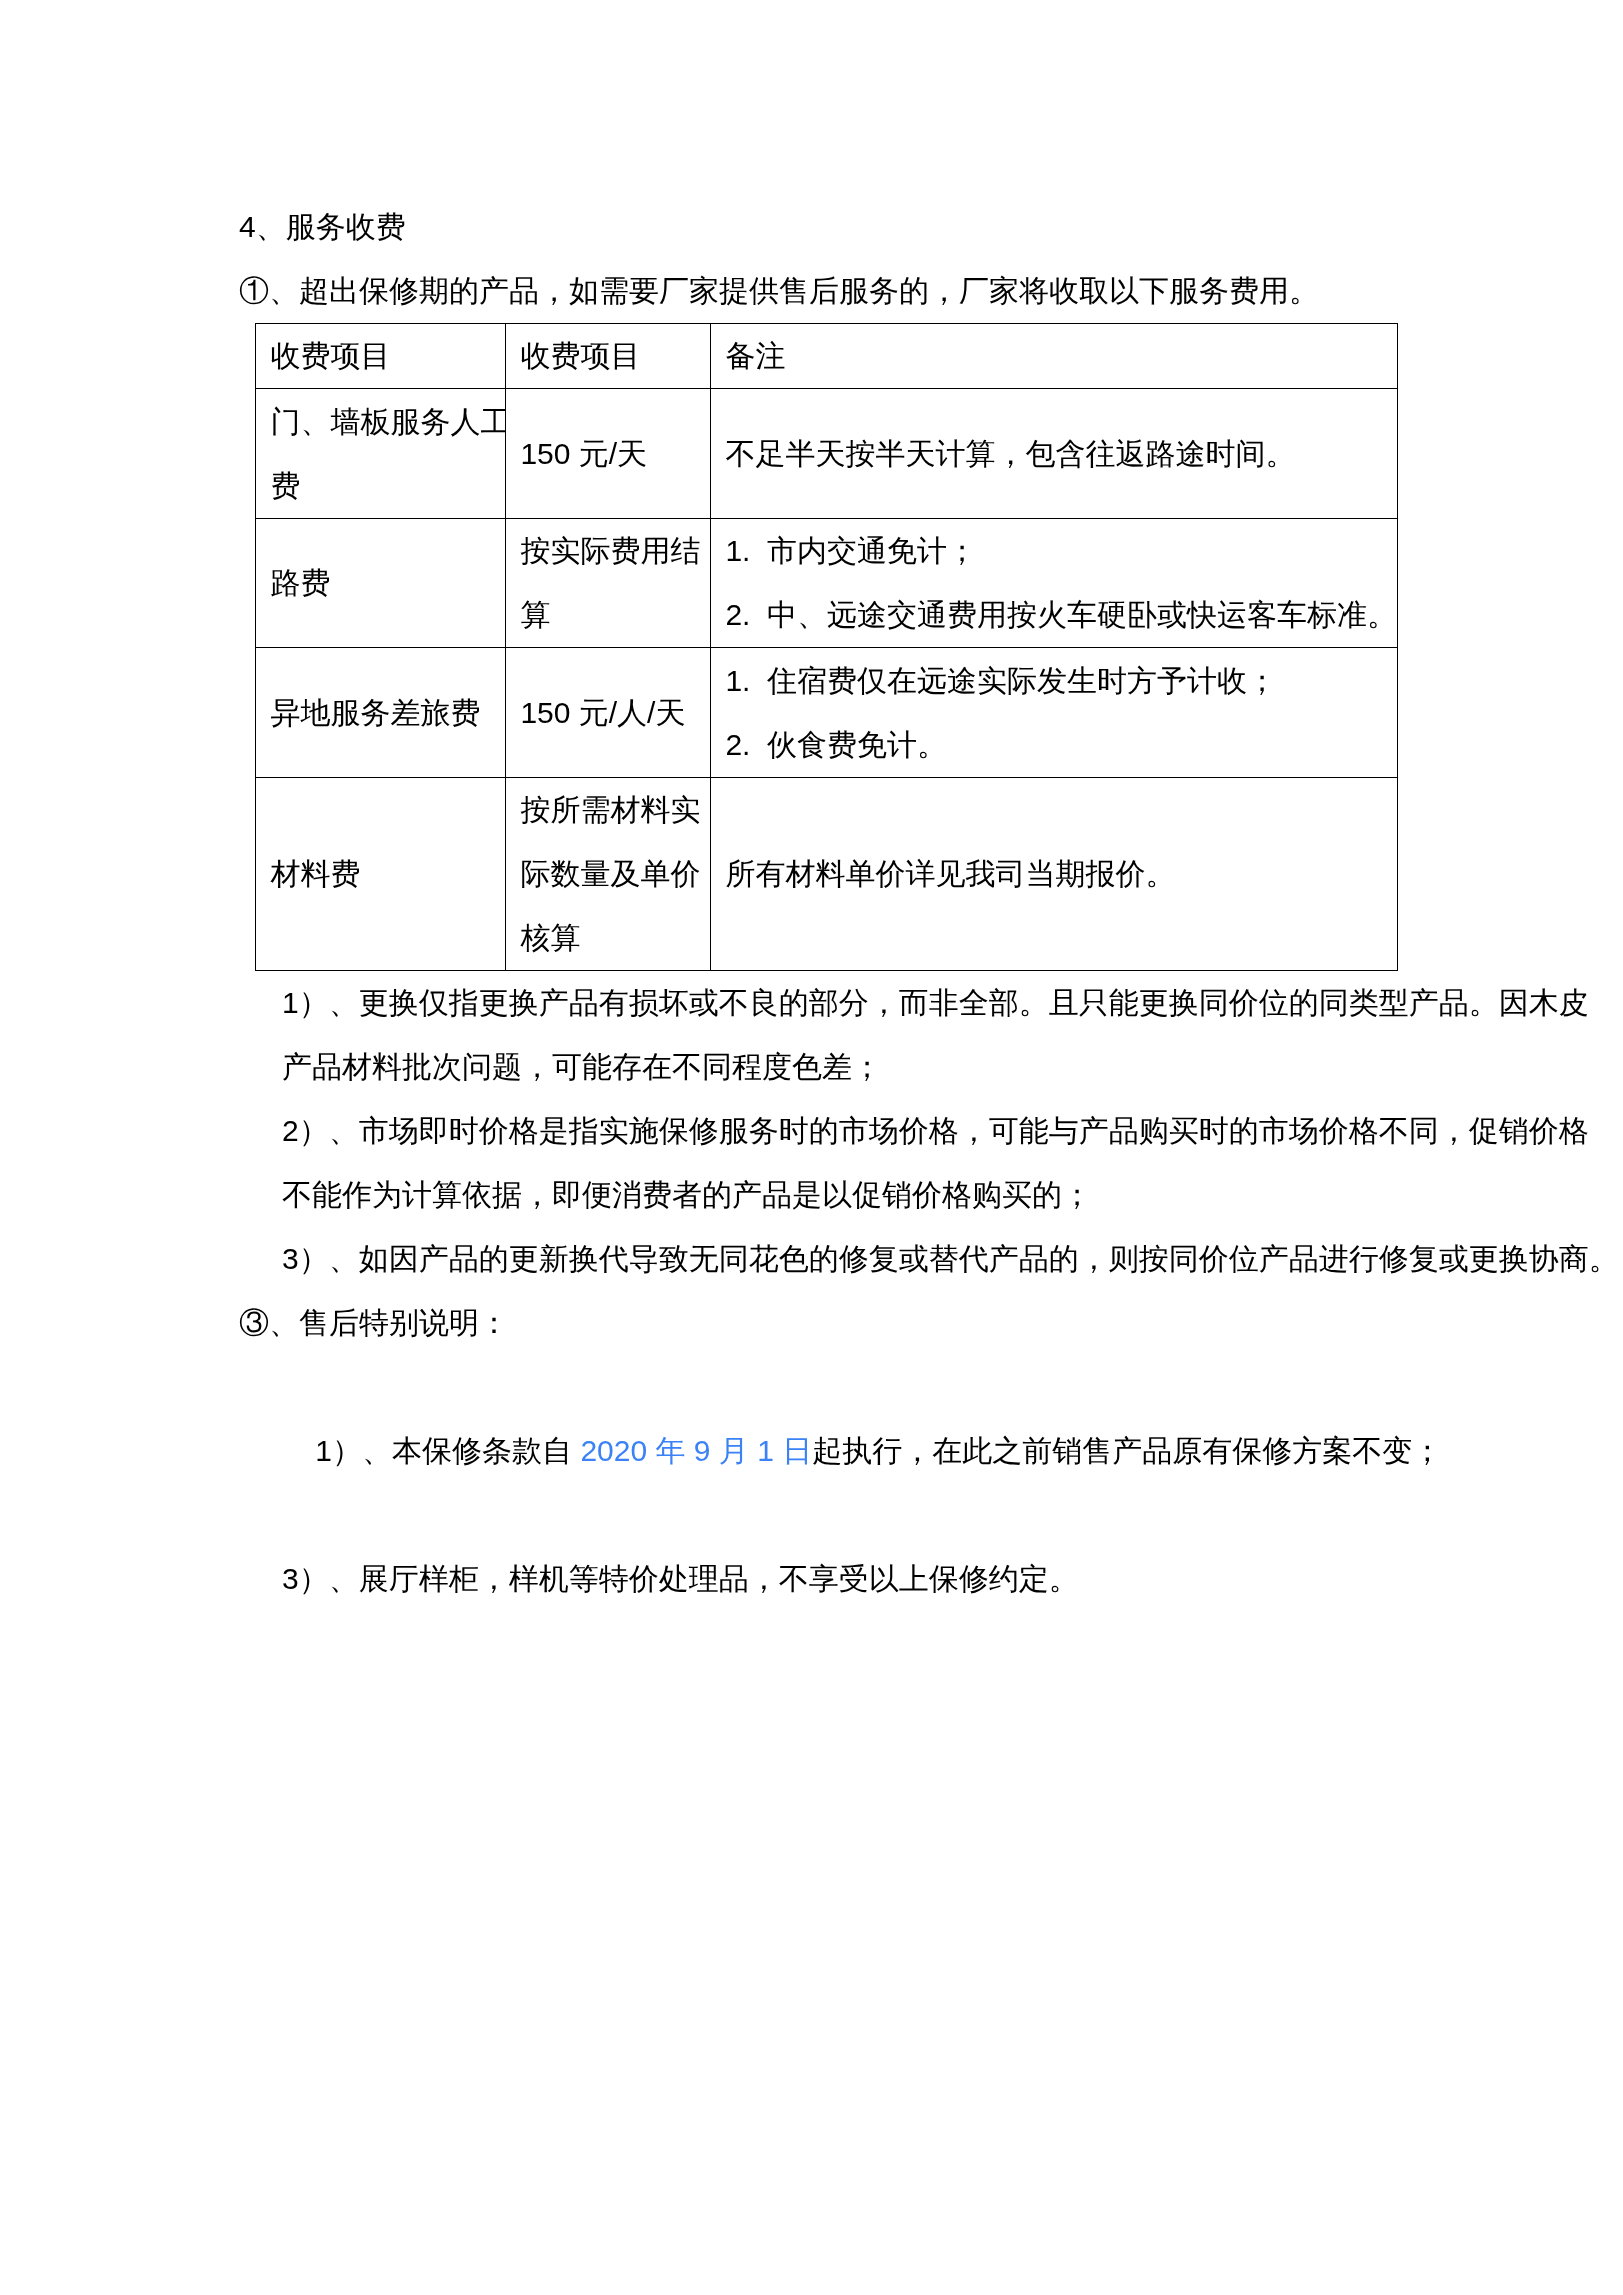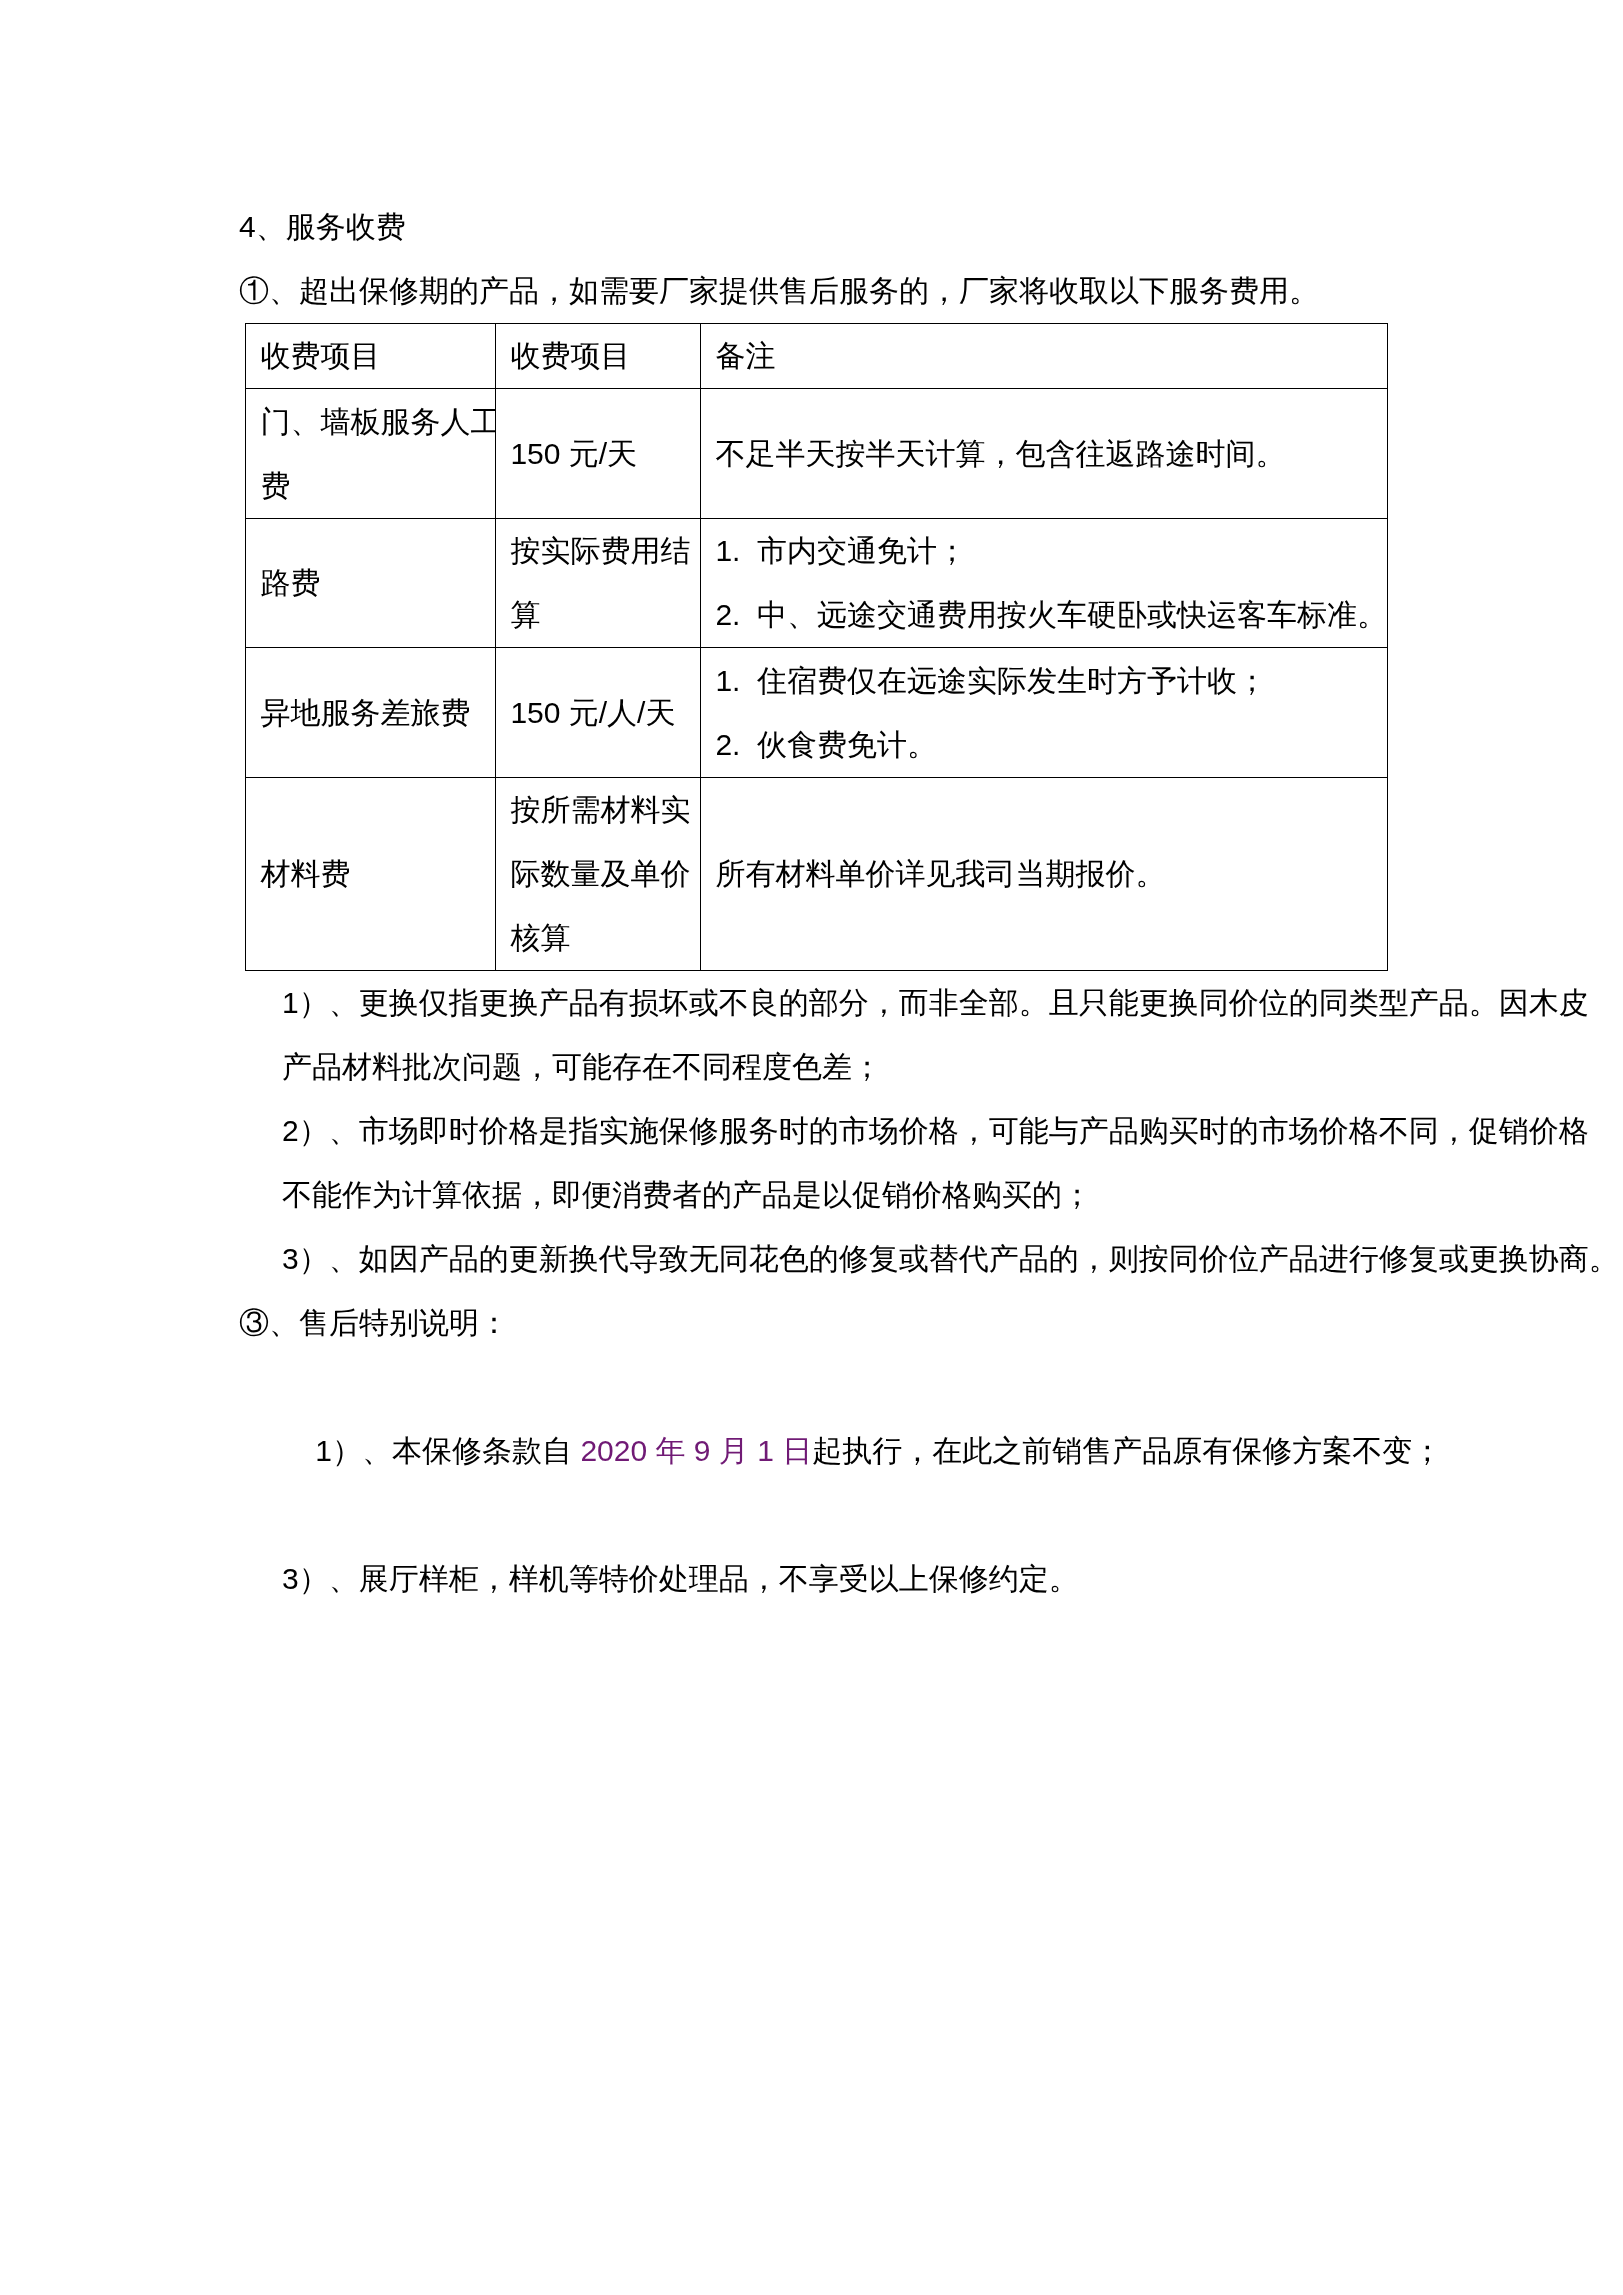--- a/index.html
+++ b/index.html
@@ -23,36 +23,36 @@
   .line {
     white-space: pre;
   }
   .indent-1 {
     margin-left: 43px;
   }
   table.fee-table {
     border-collapse: collapse;
     table-layout: fixed;
     width: 1142px;
-    margin-left: 6px;
+    margin-left: 16px;
     margin-top: 0;
   }
   table.fee-table td {
     border: 1.3px solid #000000;
     padding: 0 14.4px;
     vertical-align: middle;
     overflow: hidden;
   }
   .h-header { height: 65px; }
   .h-row0 { height: 130px; }
   .h-row1 { height: 128px; }
   .h-row2 { height: 130px; }
   .h-row3 { height: 192px; }
   .red {
-    color: #701a75;
+    color: #3b82f6;
   }
 </style>
 </head>
 <body>
 
 <div class="content">
 
   <div class="line">4、服务收费</div>
 
   <div class="line">①、超出保修期的产品，如需要厂家提供售后服务的，厂家将收取以下服务费用。</div>

